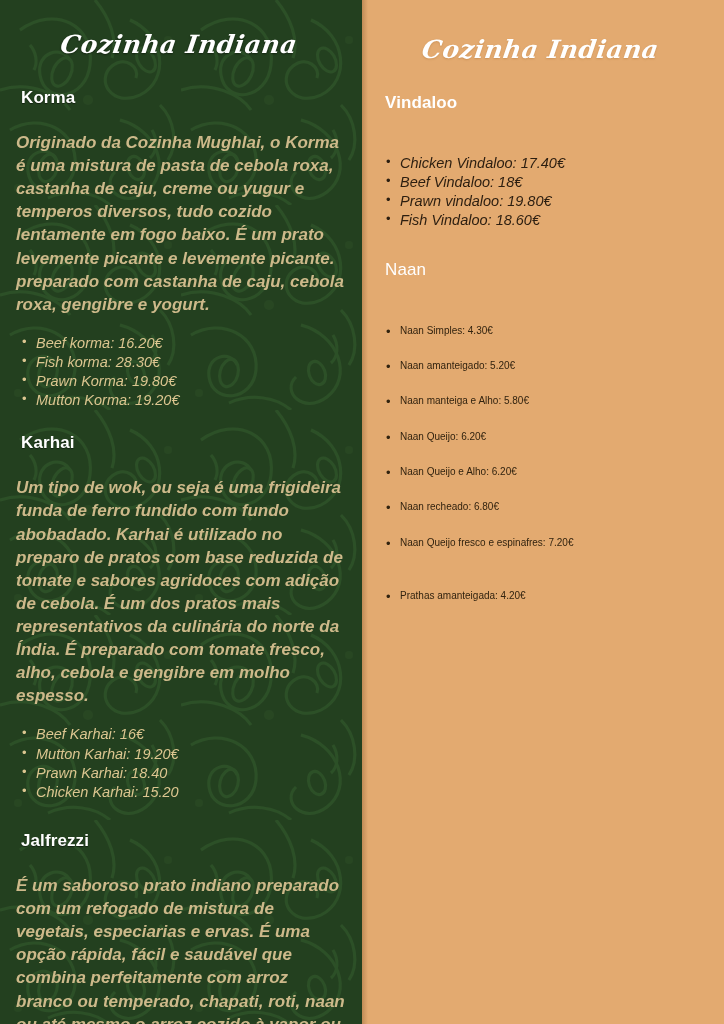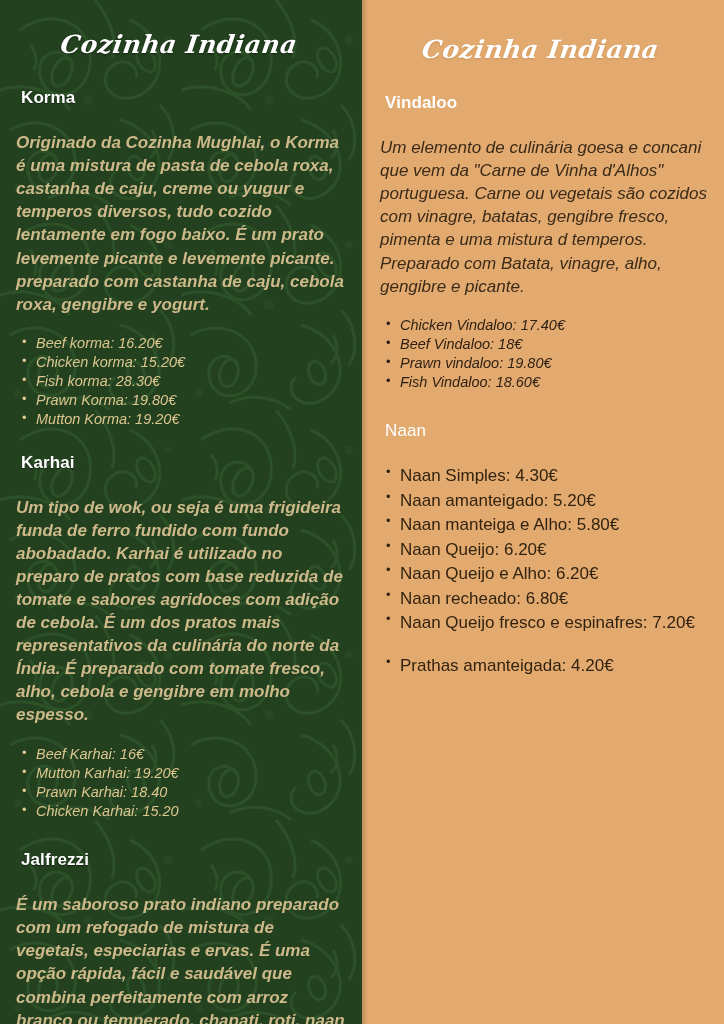--- a/index.html
+++ b/index.html
@@ -146,23 +146,24 @@
   .panel-left ul.prices li::before { color: #dcc690; }
   .panel-right ul.prices li {
     color: #2c1e10;
     font-weight: 400;
   }
   .panel-right ul.prices li::before { color: #2c1e10; }
 
   
   .panel-right ul.prices.naan li {
     font-style: normal;
-    font-size: 17px;
+    font-size: 10px;
     line-height: 1.44;
     color: #32230f;
+    margin-top: 21px;
   }
   .panel-right ul.prices.naan li::before { color: #32230f; }
   .gap-m  { height: 18px; }
   .gap-l  { height: 24px; }
 </style>
 </head>
 <body>
 
 <div class="page">
 
@@ -203,21 +204,20 @@
 
       <div class="gap-l"></div>
 
       <div class="section">
         <h2 class="section-title">Korma</h2>
         <div class="gap-m"></div>
         <p class="desc">Originado da Cozinha Mughlai, o Korma é uma mistura de pasta de cebola roxa, castanha de caju, creme ou yugur e temperos diversos, tudo cozido lentamente em fogo baixo. É um prato levemente picante e levemente picante. preparado com castanha de caju, cebola roxa, gengibre e yogurt.</p>
         <div class="gap-m"></div>
         <ul class="prices">
           <li>Beef korma: 16.20€</li>
-          <li>Chicken korma: 15.20€</li>
           <li>Fish korma: 28.30€</li>
           <li>Prawn Korma: 19.80€</li>
           <li>Mutton Korma: 19.20€</li>
         </ul>
       </div>
 
       <div class="gap-m"></div>
 
       <div class="section">
         <h2 class="section-title">Karhai</h2>
@@ -249,21 +249,20 @@
 
     <div class="content">
 
       <div class="script-title">Cozinha Indiana</div>
 
       <div class="gap-l"></div>
 
       <div class="section">
         <h2 class="section-title">Vindaloo</h2>
         <div class="gap-m"></div>
-        <p class="desc">Um elemento de culinária goesa e concani que vem da "Carne de Vinha d'Alhos" portuguesa. Carne ou vegetais são cozidos com vinagre, batatas, gengibre fresco, pimenta e uma mistura d temperos. Preparado com Batata, vinagre, alho, gengibre e picante.</p>
         <div class="gap-m"></div>
         <ul class="prices">
           <li>Chicken Vindaloo: 17.40€</li>
           <li>Beef Vindaloo: 18€</li>
           <li>Prawn vindaloo: 19.80€</li>
           <li>Fish Vindaloo: 18.60€</li>
         </ul>
       </div>
 
       <div class="gap-l"></div>

